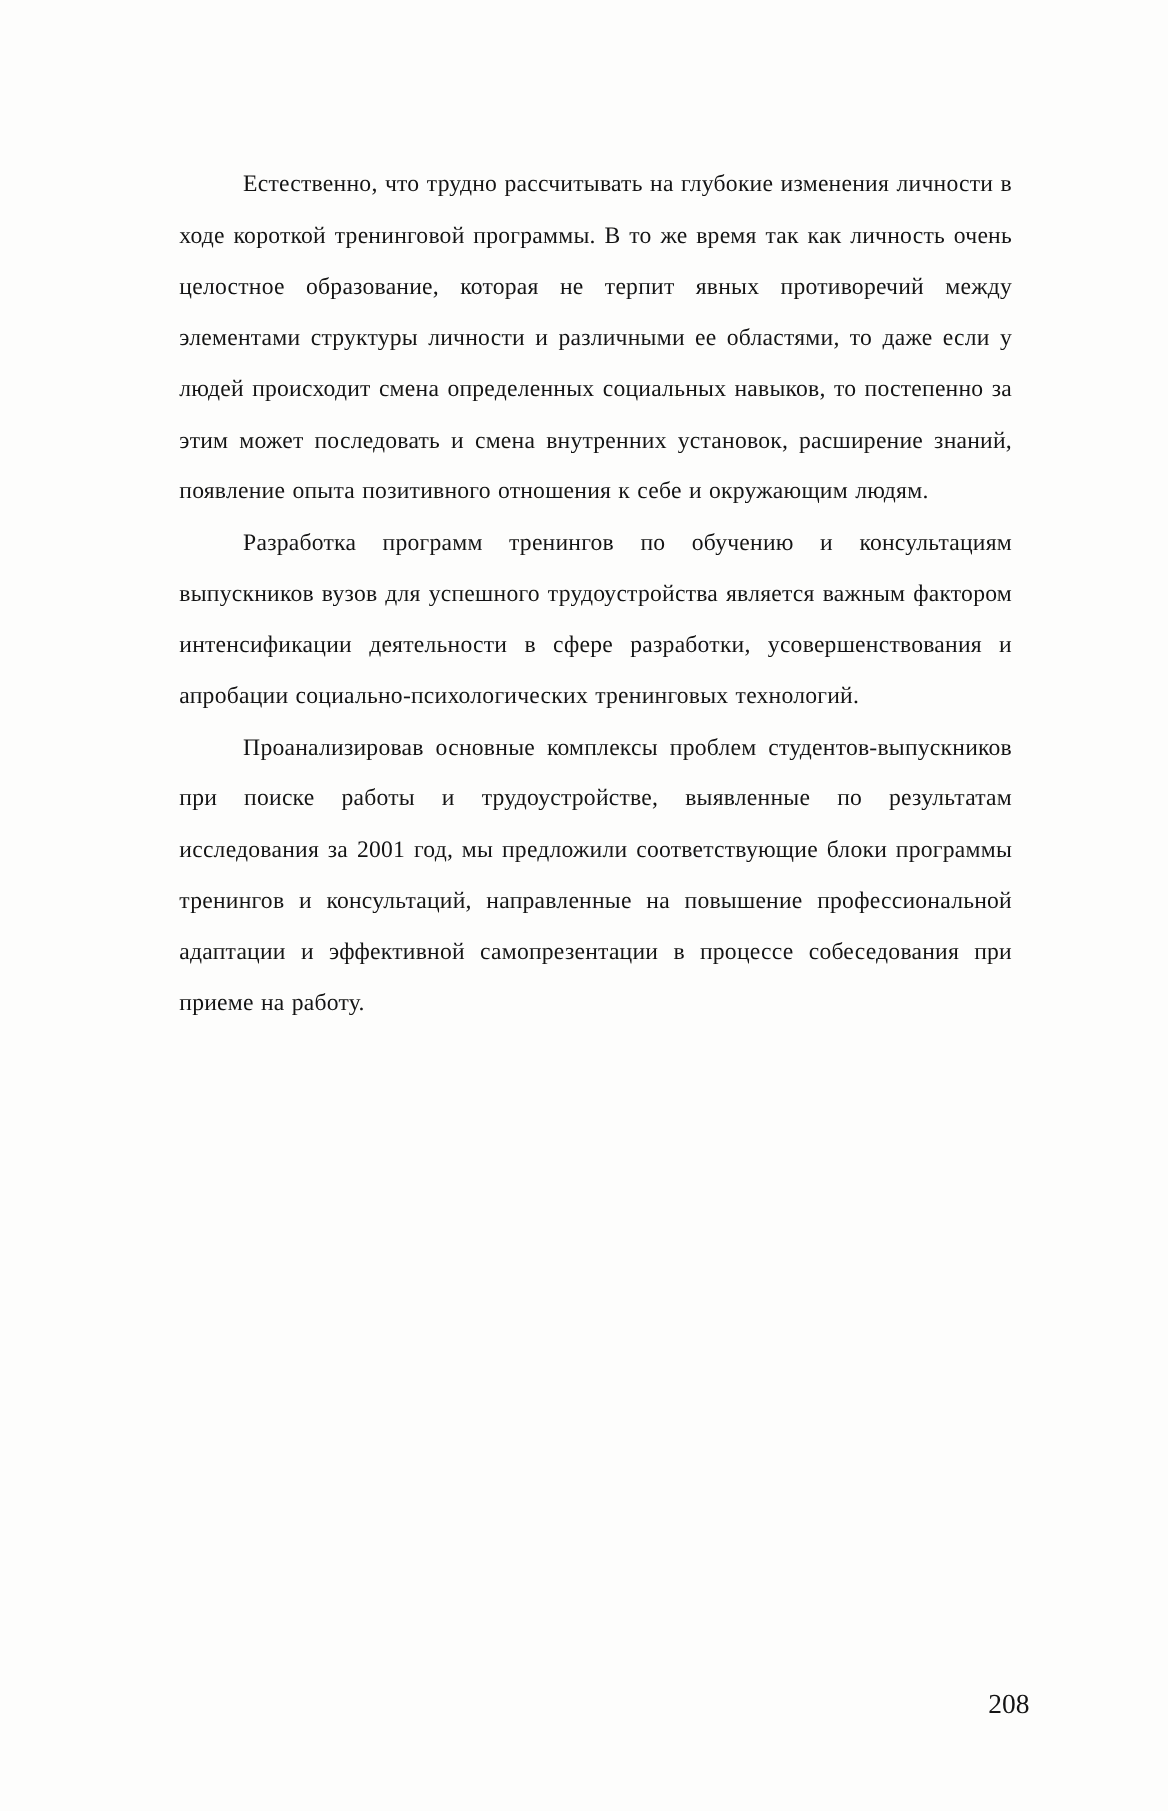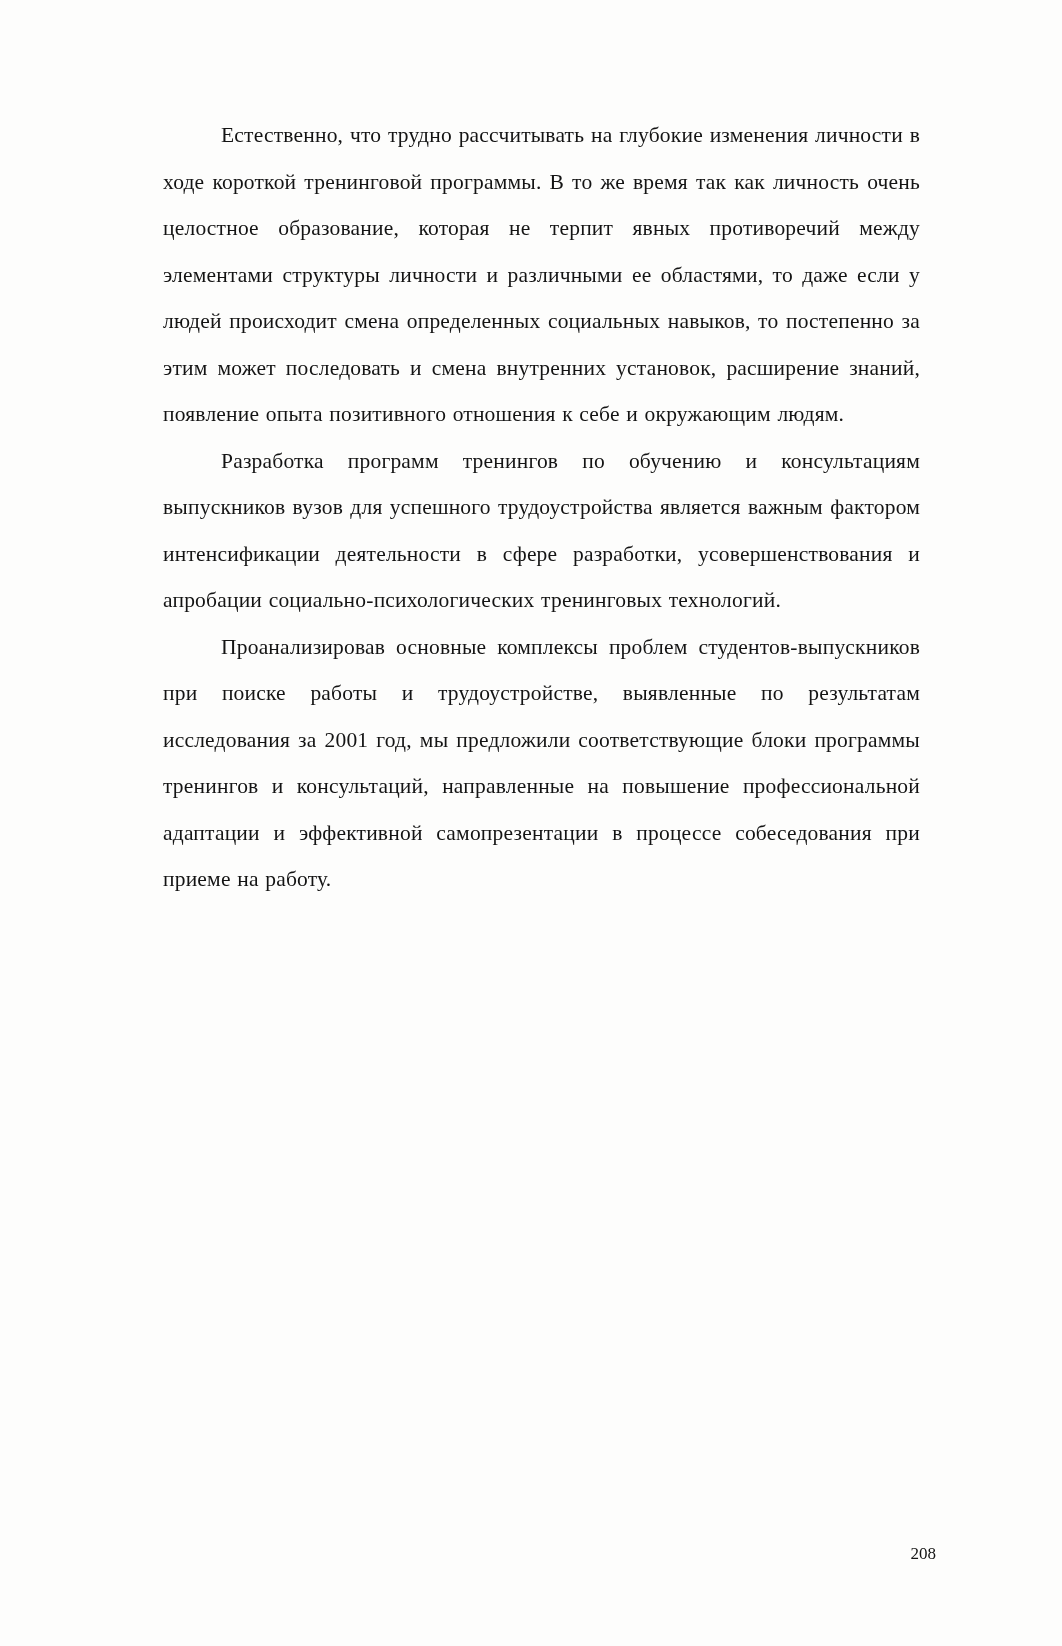--- a/index.html
+++ b/index.html
@@ -13,40 +13,40 @@
     height: 1646px;
     margin: 0 auto;
     background: #fdfdfc;
     overflow: hidden;
     font-family: "Liberation Serif", "DejaVu Serif", serif;
     color: #141414;
   }
   .text-block {
     position: absolute;
     left: 163px;
-    top: 112px;
+    top: 144px;
     width: 757px;
   }
   .para {
     margin: 0;
     font-size: 21.5px;
     line-height: 46.5px;
     text-align: justify;
     text-indent: 58px;
     letter-spacing: 0.2px;
     word-spacing: 1px;
   }
   .para strong {
     font-weight: bold;
   }
   .page-number {
     position: absolute;
     right: 126px;
     bottom: 82px;
-    font-size: 17px;
+    font-size: 25px;
     color: #141414;
   }
 </style>
 </head>
 <body>
 
 <div class="page">
   <div class="text-block">
     <p class="para">Естественно, что трудно рассчитывать на глубокие изменения личности в ходе короткой тренинговой программы. В то же время так как личность очень целостное образование, которая не терпит явных противоречий между элементами структуры личности и различными ее областями, то даже если у людей происходит смена определенных социальных навыков, то постепенно за этим может последовать и смена внутренних установок, расширение знаний, появление опыта позитивного отношения к себе и окружающим людям.</p>
     <p class="para">Разработка программ тренингов по обучению и консультациям выпускников вузов для успешного трудоустройства является важным фактором интенсификации деятельности в сфере разработки, усовершенствования и апробации социально-психологических тренинговых технологий.</p>

